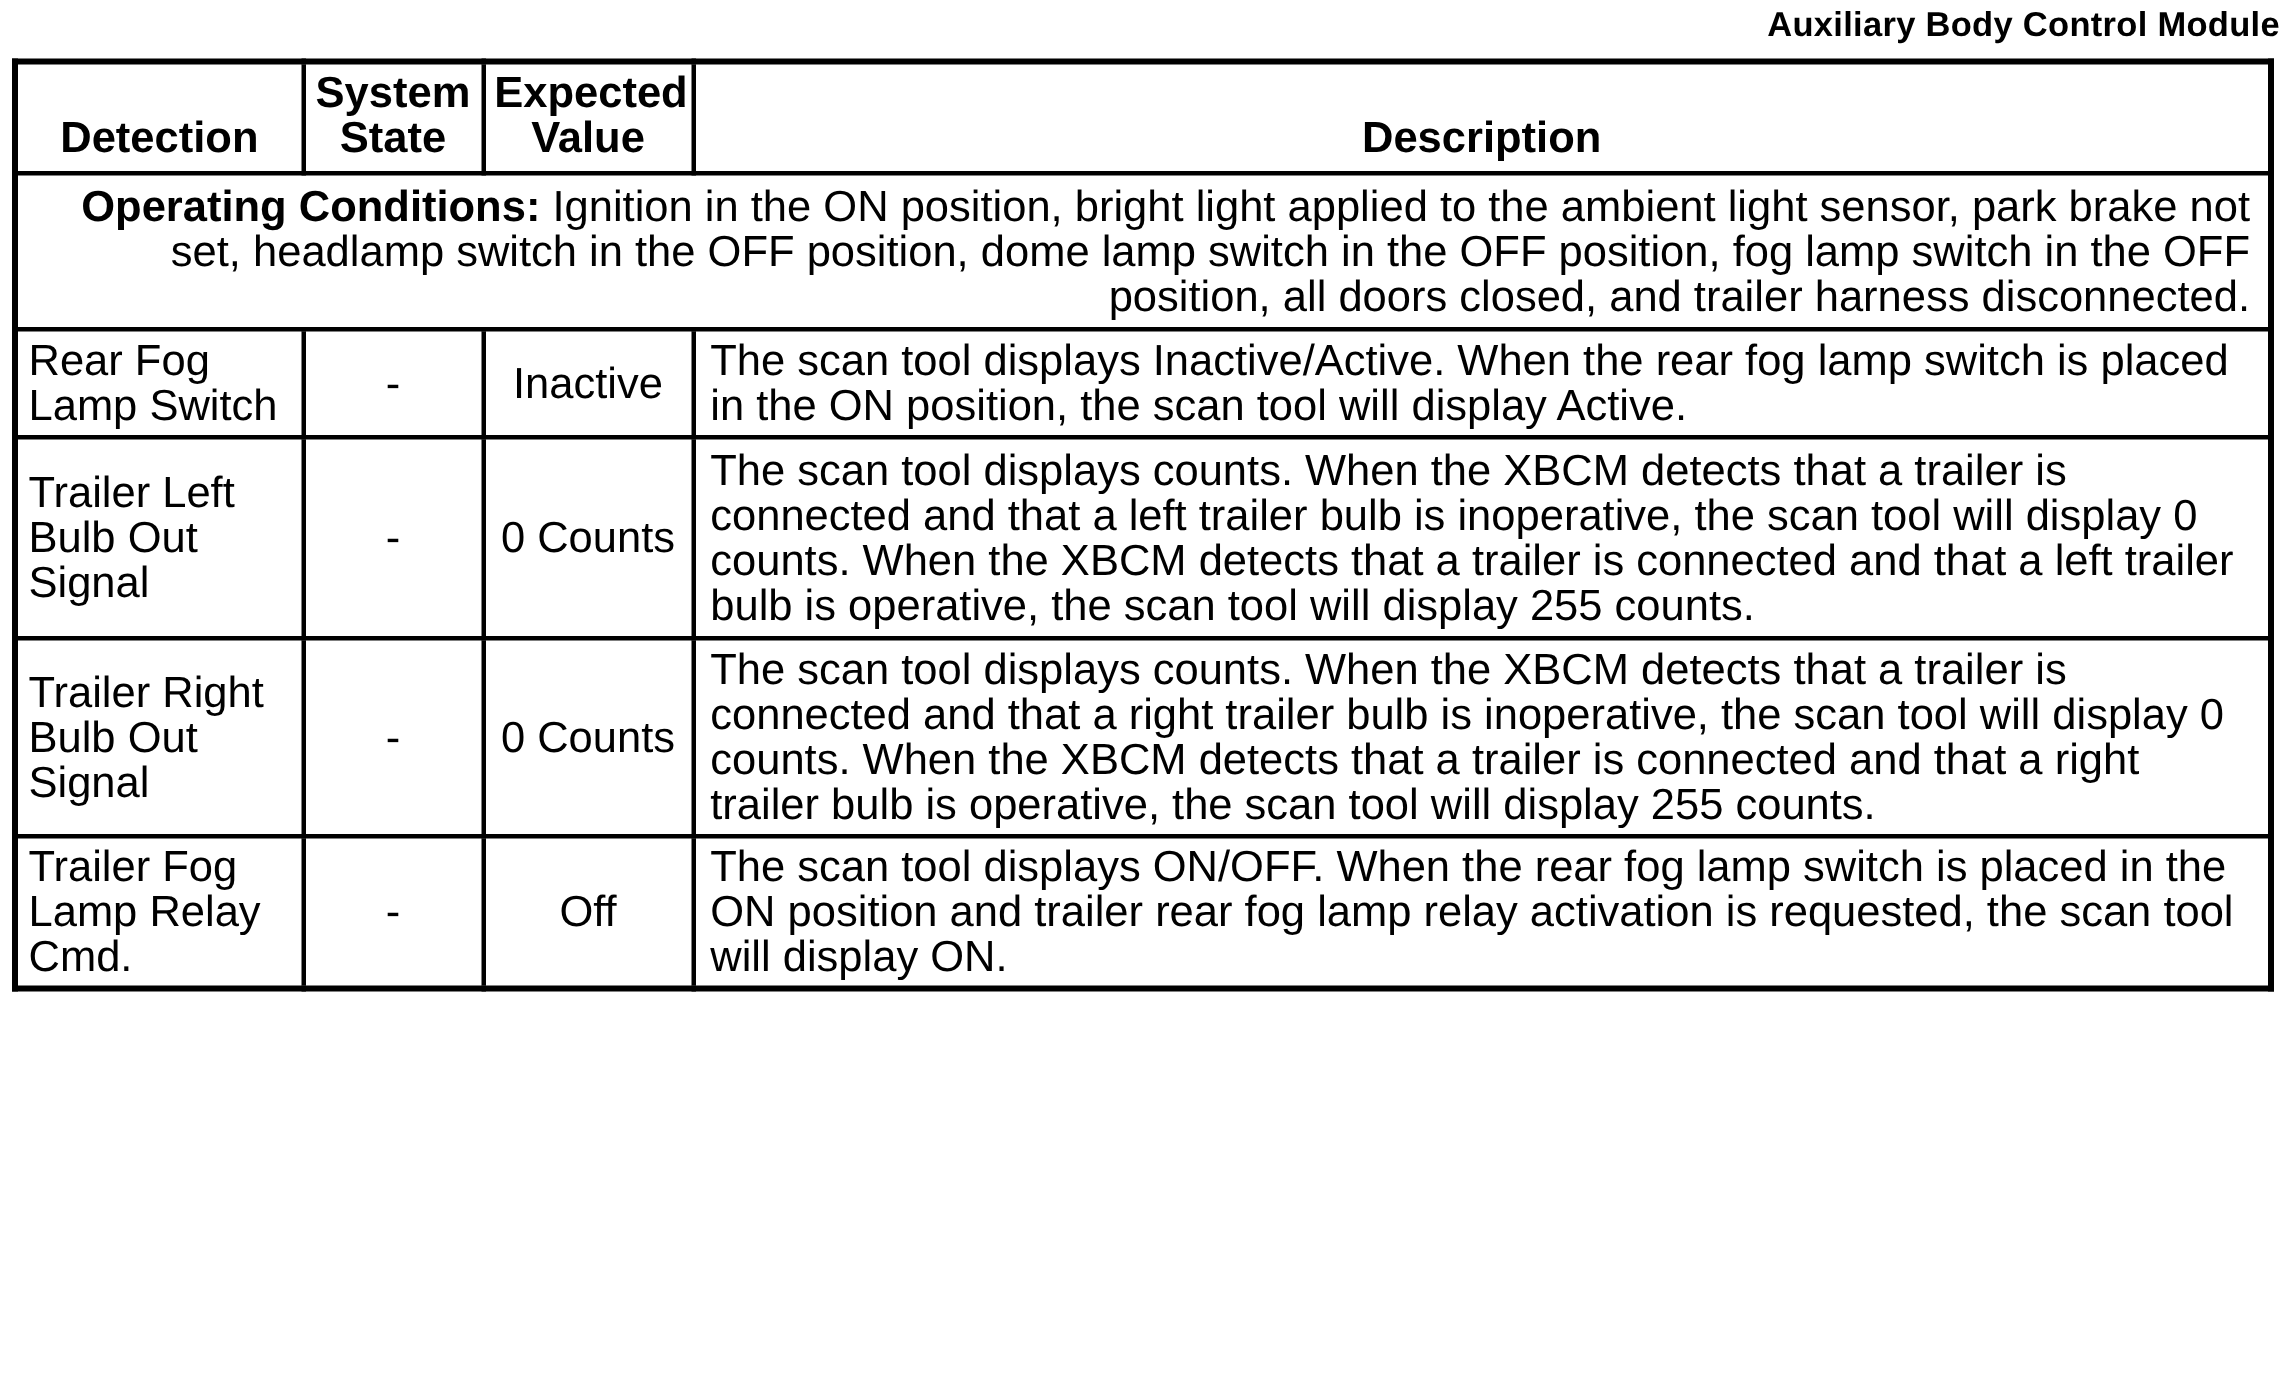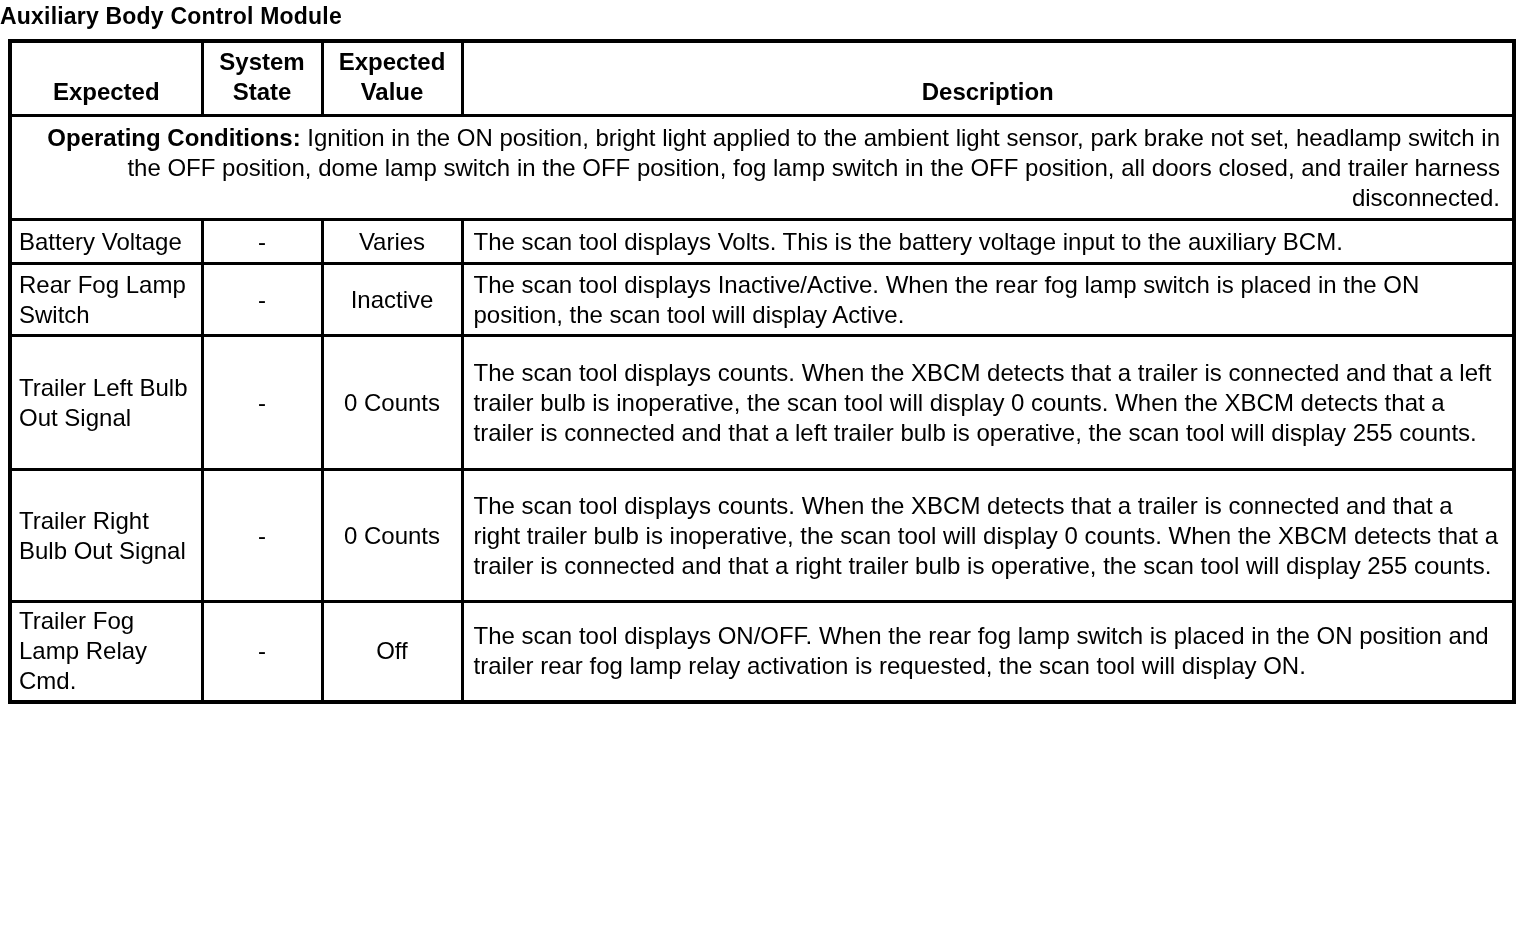--- a/index.html
+++ b/index.html
@@ -5,36 +5,36 @@
   html, body {
     margin: 0;
     padding: 0;
     background: #ffffff;
     width: 1520px;
     height: 926px;
     font-family: "Liberation Sans", sans-serif;
     color: #000000;
   }
   .page-title {
-    text-align: left;
+    text-align: right;
     font-weight: bold;
     font-size: 23px;
     padding-top: 3px;
     letter-spacing: 0.2px;
   }
   table.spec-table {
     border-collapse: collapse;
     table-layout: fixed;
     width: 1504px;
     margin: 9px 8px 0 8px;
     border: 4px solid #000;
   }
   .spec-table th, .spec-table td {
     border: 3px solid #000;
-    font-size: 24px;
+    font-size: 29px;
     line-height: 30px;
     overflow: hidden;
   }
   .spec-table th {
     font-weight: bold;
     text-align: center;
     vertical-align: bottom;
     padding: 4px 6px 7px 6px;
   }
   td.cell-param {
@@ -68,33 +68,27 @@
 
 <table class="spec-table">
   <colgroup>
     <col style="width:192px">
     <col style="width:120px">
     <col style="width:140px">
     <col style="width:1052px">
   </colgroup>
   <tbody>
       <tr style="height:72px">
-    <th>Expected</th>
+    <th>Detection</th>
     <th>System State</th>
     <th>Expected Value</th>
     <th>Description</th>
   </tr>
   <tr style="height:104px">
     <td class="cell-conditions" colspan="4"><span class="oc-label">Operating Conditions:</span><span> Ignition in the ON position, bright light applied to the ambient light sensor, park brake not set, headlamp switch in the OFF position, dome lamp switch in the OFF position, fog lamp switch in the OFF position, all doors closed, and trailer harness disconnected.</span></td>
-  </tr>
-  <tr style="height:44px">
-    <td class="cell-param">Battery Voltage</td>
-    <td class="cell-state">-</td>
-    <td class="cell-value">Varies</td>
-    <td class="cell-desc">The scan tool displays Volts. This is the battery voltage input to the auxiliary BCM.</td>
   </tr>
   <tr style="height:72px">
     <td class="cell-param">Rear Fog Lamp Switch</td>
     <td class="cell-state">-</td>
     <td class="cell-value">Inactive</td>
     <td class="cell-desc">The scan tool displays Inactive/Active. When the rear fog lamp switch is placed in the ON position, the scan tool will display Active.</td>
   </tr>
   <tr style="height:134px">
     <td class="cell-param">Trailer Left Bulb Out Signal</td>
     <td class="cell-state">-</td>

